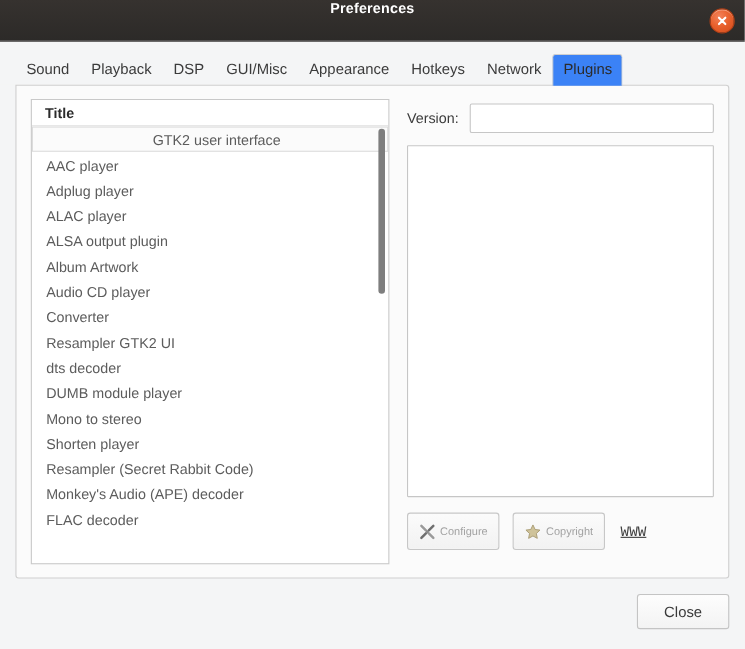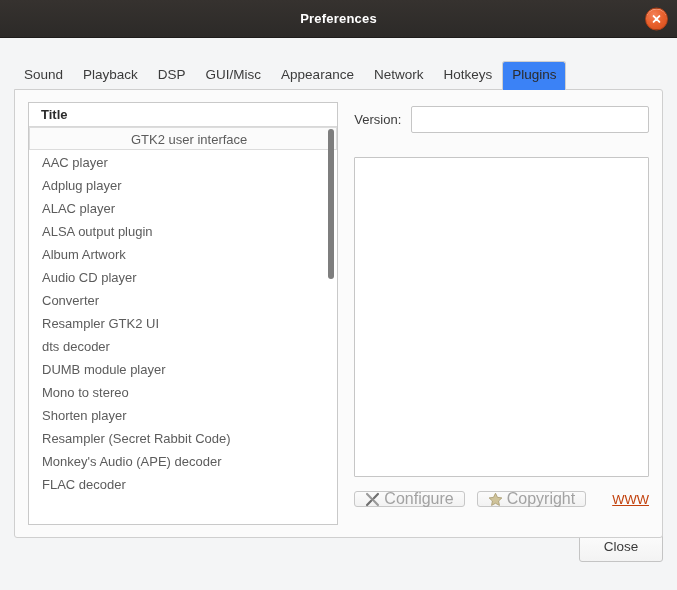--- a/index.html
+++ b/index.html
@@ -23,21 +23,21 @@
     box-sizing: border-box;
   }
 
   
   .titlebar {
     position: relative;
     height: 37px;
     background: linear-gradient(to bottom, #36322f 0%, #2c2a28 100%);
     border-bottom: 1px solid #1e1c1b;
     display: flex;
-    align-items: center;
+    align-items: flex-start;
     justify-content: center;
   }
   .title-text {
     color: #ffffff;
     font-size: 13px;
     font-weight: bold;
     letter-spacing: .2px;
   }
   .close-btn {
     position: absolute;
@@ -61,21 +61,20 @@
   .tabs-wrap {
     position: relative;
     padding: 11px 14px 0 14px;
     background: #f4f5f6;
   }
   .tabstrip {
     display: flex;
     align-items: flex-end;
     position: relative;
     z-index: 2;
-    margin-top: 12px;
   }
   .tab {
     padding: 5px 9px 6px 9px;
     font-size: 13.5px;
     color: #3b3b3b;
     line-height: 16px;
     border: 1px solid transparent;
     border-bottom: none;
     border-radius: 3px 3px 0 0;
     cursor: pointer;
@@ -181,21 +180,21 @@
   .details {
     flex: 1;
     display: flex;
     flex-direction: column;
     padding-top: 4px;
   }
   .version-row {
     display: flex;
     align-items: center;
     gap: 10px;
-    margin-bottom: 24px;
+    margin-bottom: 11px;
   }
   .version-label {
     font-size: 13px;
     color: #3c3c3c;
   }
   .version-input {
     flex: 1;
     height: 27px;
     background: #ffffff;
     border: 1px solid #c6c6c6;
@@ -222,46 +221,47 @@
   .actions {
     display: flex;
     align-items: center;
     gap: 12px;
     margin-top: 14px;
   }
   .btn {
     display: inline-flex;
     align-items: center;
     gap: 4px;
-    height: 16px;
+    height: 34px;
     padding: 0 10px;
     background: linear-gradient(to bottom, #fbfbfb 0%, #f2f2f2 100%);
     border: 1px solid #c7c7c7;
     border-radius: 3px;
-    font-size: 16px;
+    font-size: 10px;
     color: #a2a2a2;
     cursor: default;
     box-sizing: border-box;
     white-space: nowrap;
   }
   .btn svg { display: block; flex: none; }
   .www-link {
     font-size: 13px;
-    color: #c2410c;
+    color: #404040;
     text-decoration: underline;
     cursor: pointer;
-    margin-left: 14px;
+    margin-left: 2px;
+    font-family: Liberation Mono, monospace;
   }
 
   
   .footer {
     position: absolute;
     left: 0;
     right: 0;
-    bottom: 13px;
+    bottom: 3px;
     height: 62px;
     display: flex;
     align-items: center;
     justify-content: flex-end;
     padding-right: 14px;
     box-sizing: border-box;
   }
   .close-action {
     min-width: 84px;
     height: 32px;
@@ -288,22 +288,22 @@
     </div>
   </div>
 
   <div class="tabs-wrap">
     <div class="tabstrip">
       <div class="tab">Sound</div>
       <div class="tab">Playback</div>
       <div class="tab">DSP</div>
       <div class="tab">GUI/Misc</div>
       <div class="tab">Appearance</div>
+      <div class="tab">Hotkeys</div>
       <div class="tab">Network</div>
-      <div class="tab">Hotkeys</div>
       <div class="tab active">Plugins</div>
     </div>
   </div>
 
   <div class="notebook">
     <div class="page">
 
       <div class="list-frame">
         <div class="list-header">Title</div>
         <div class="list-body">

